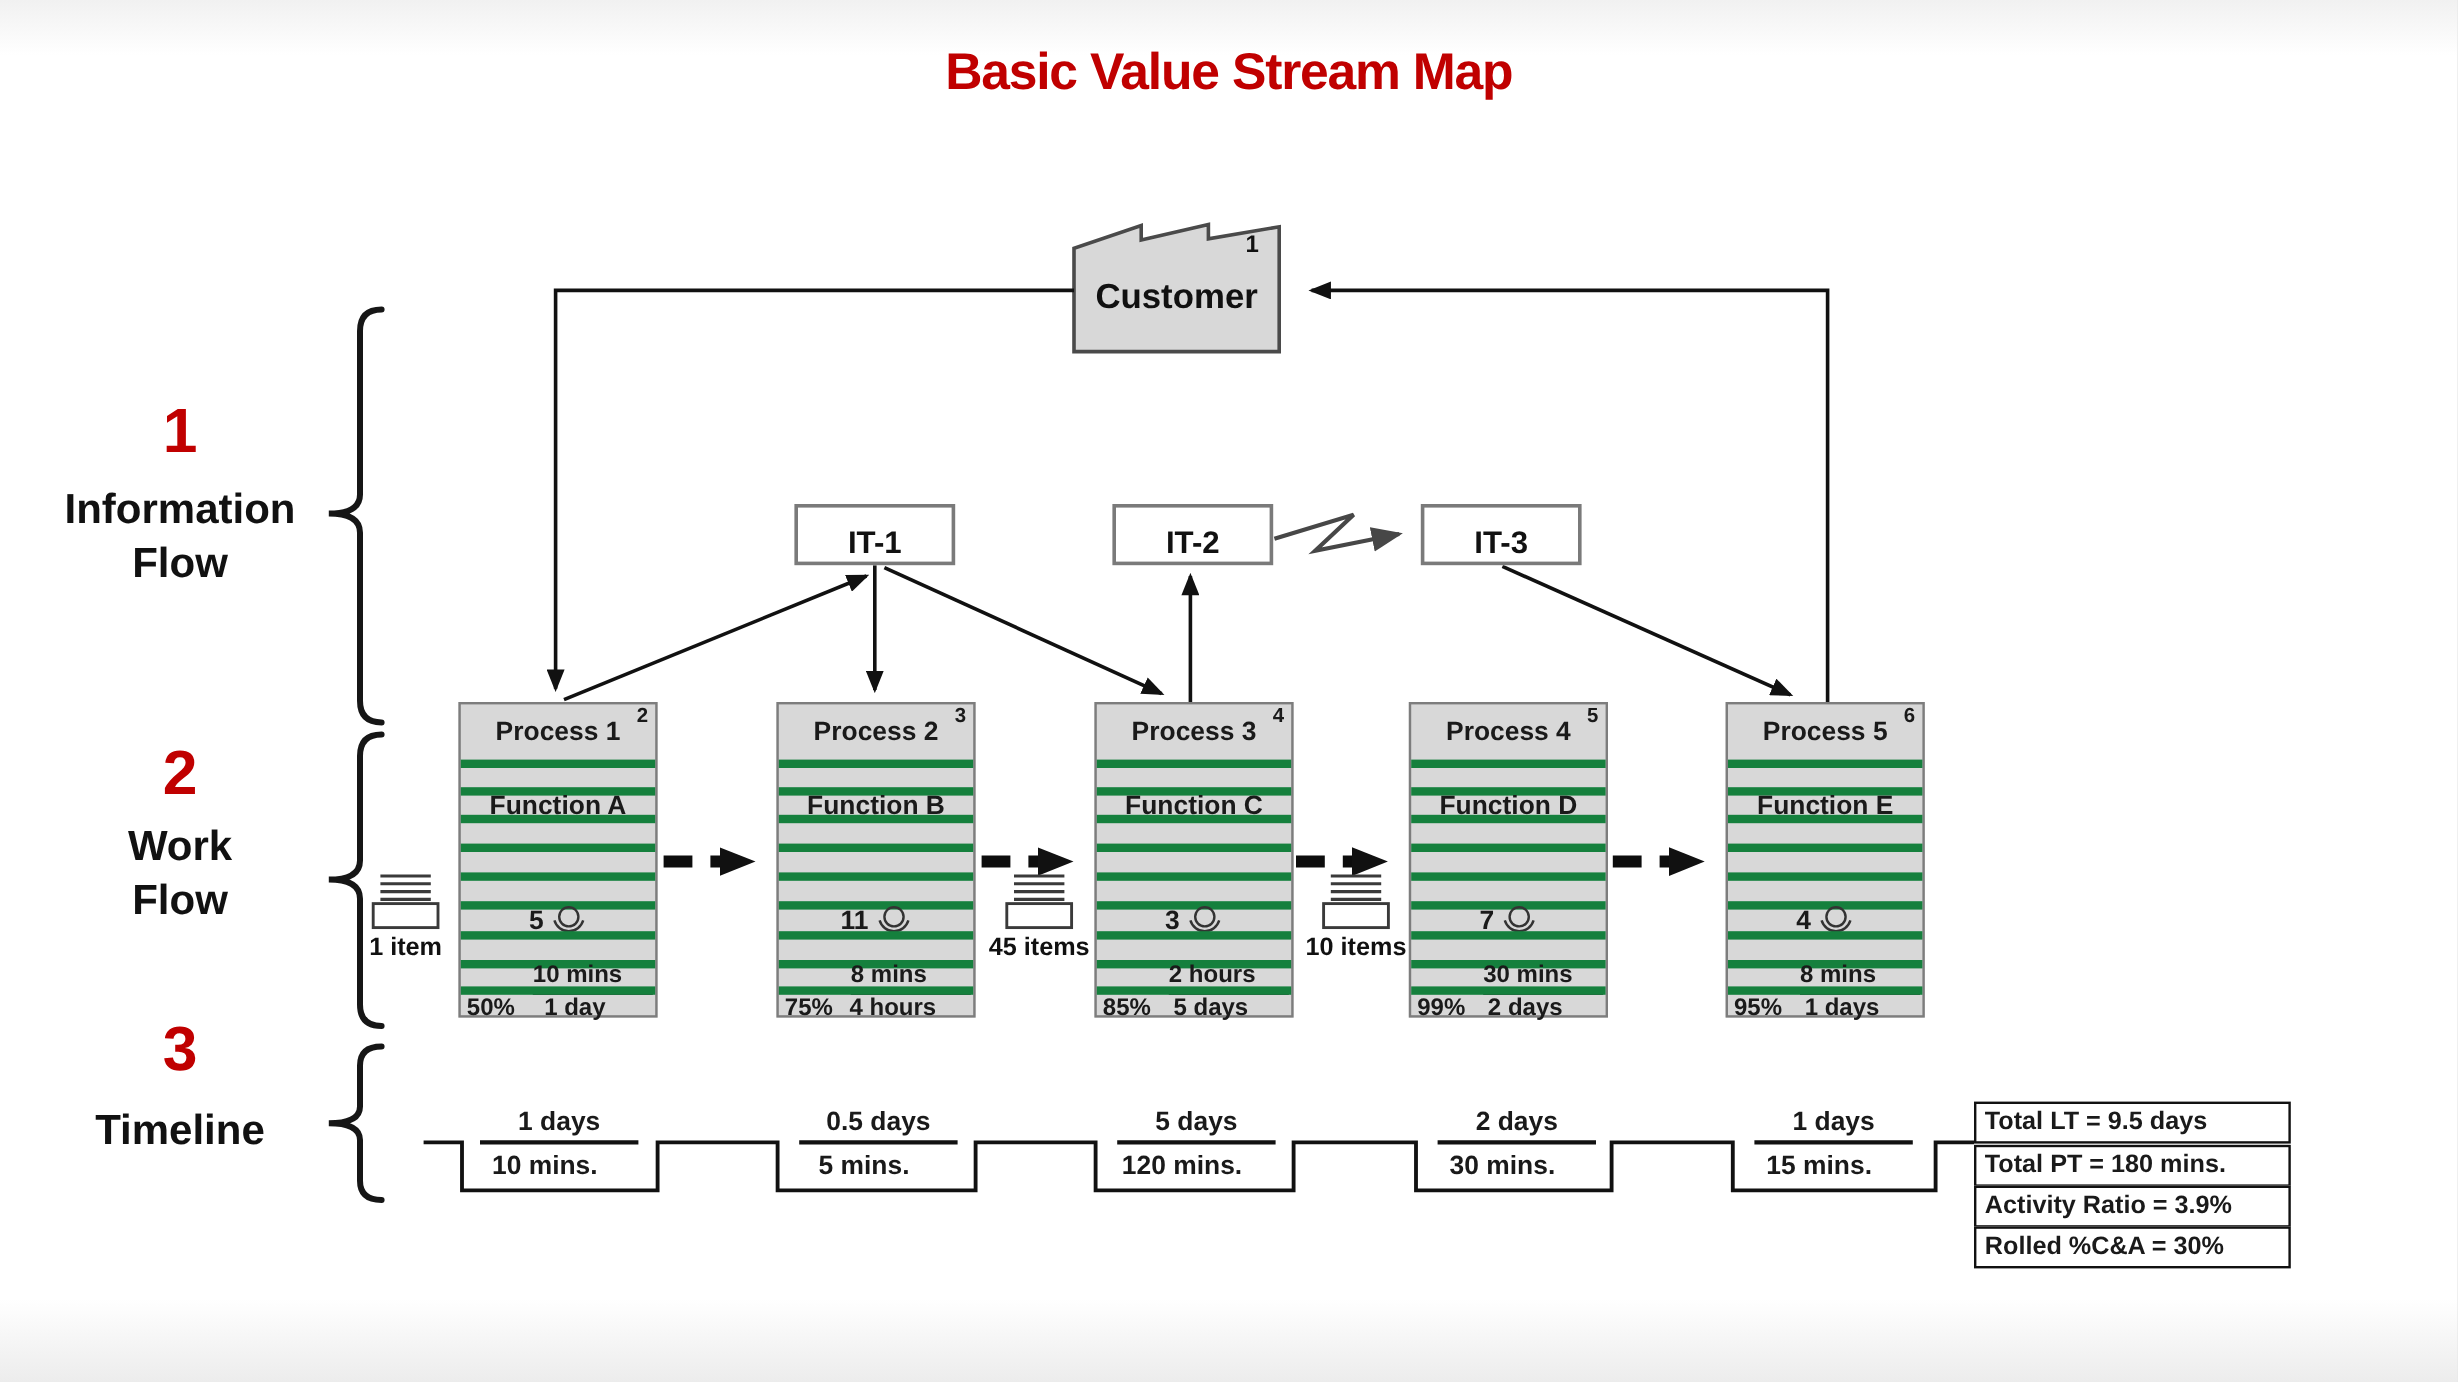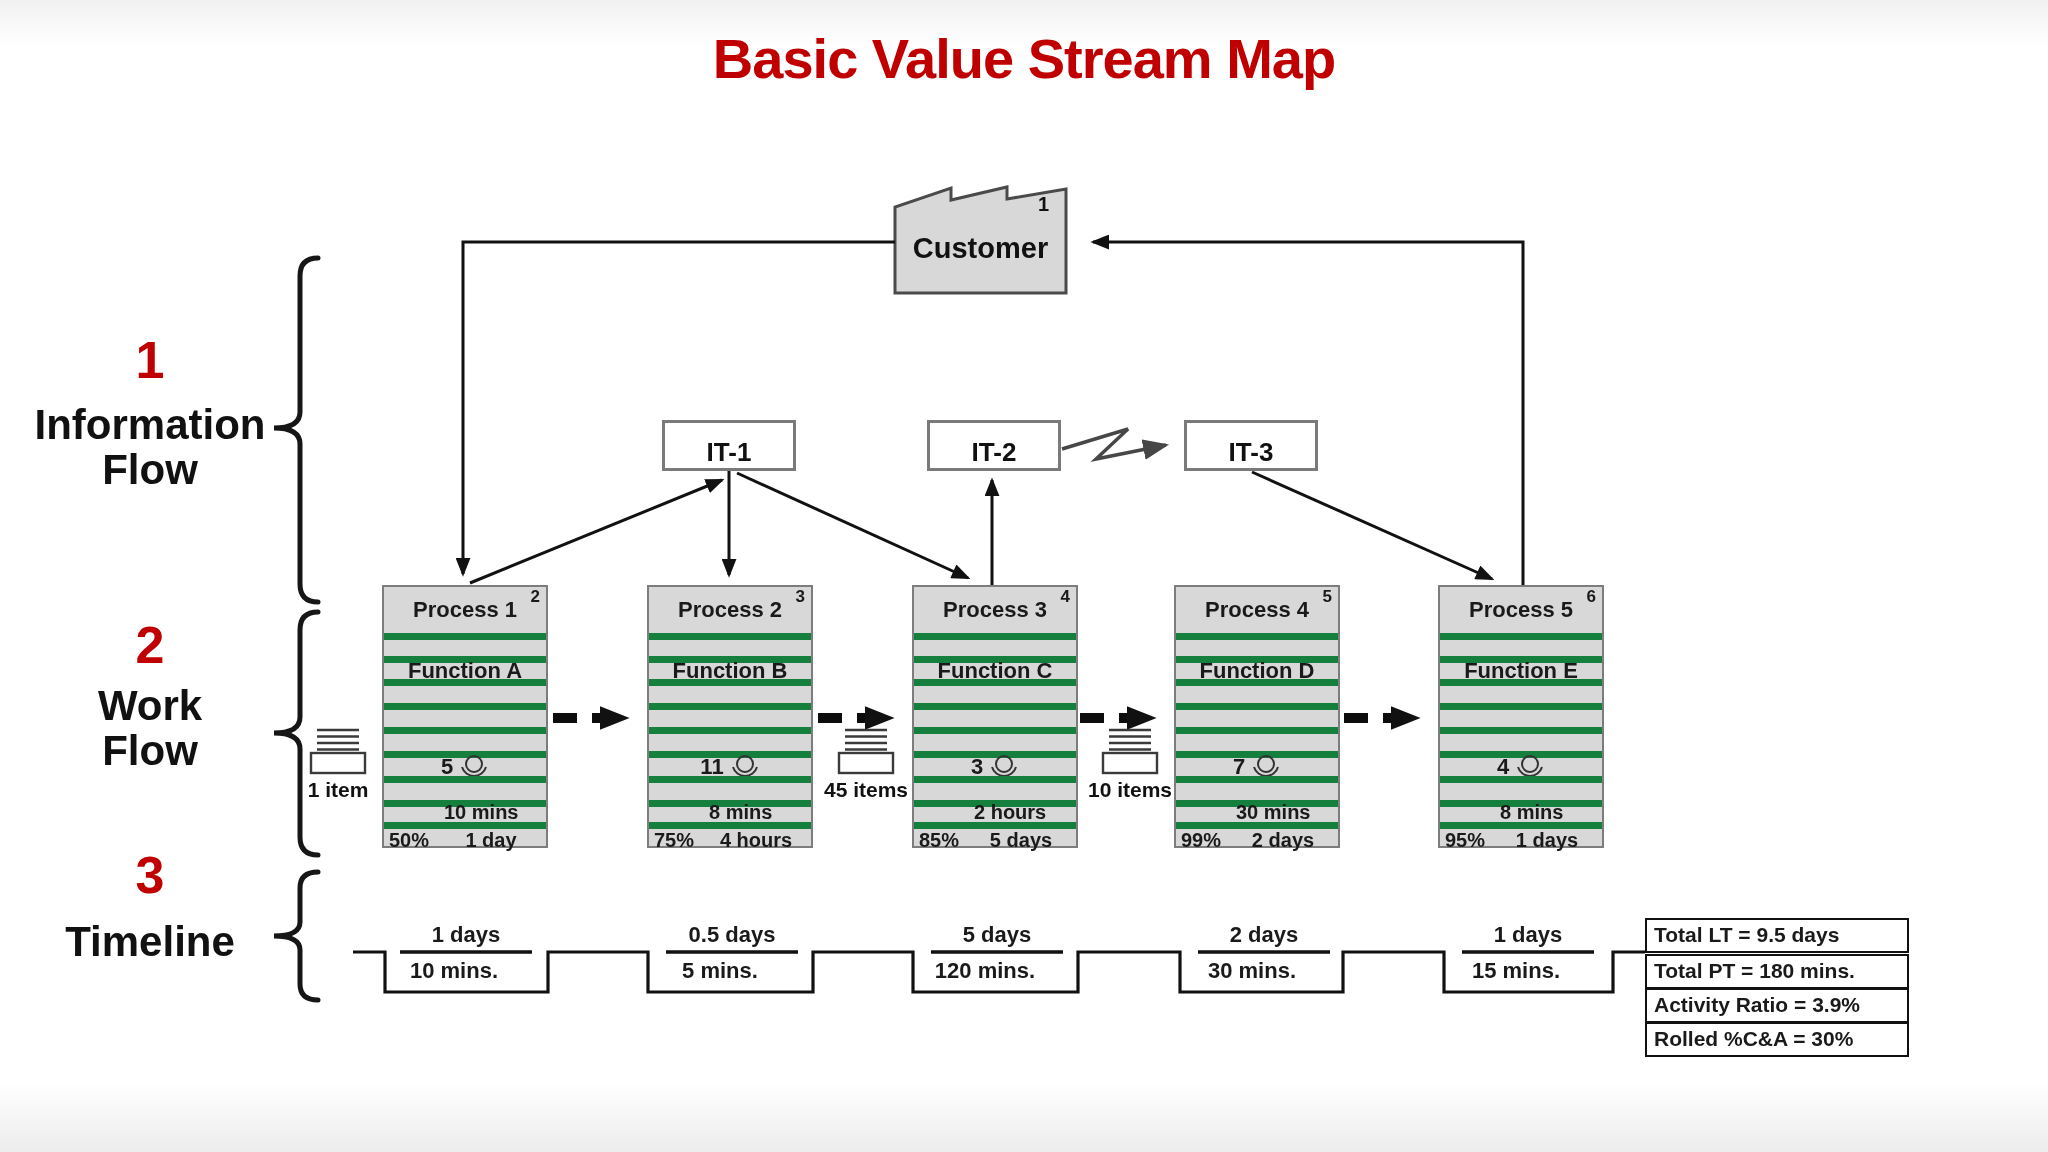--- a/index.html
+++ b/index.html
@@ -3,41 +3,41 @@
 <meta charset="utf-8">
 <style>
   html,body{margin:0;padding:0;background:#e8e8e8;}
   .stage{
     position:relative;width:2048px;height:1152px;overflow:hidden;
     background:linear-gradient(#f1f1f1 0%,#ffffff 4%,#ffffff 94%,#ececec 100%);
     font-family:"Liberation Sans",sans-serif;font-weight:700;color:#1a1a1a;
   }
   .abs{position:absolute;}
   
-  .title{left:0;top:26px;width:2048px;text-align:center;font-size:56px;letter-spacing:-1px;color:#c00000;}
+  .title{left:0;top:36px;width:2048px;text-align:center;font-size:43px;letter-spacing:-1px;color:#c00000;}
   
   .section{width:250px;text-align:center;}
   .sec-num{font-size:52px;line-height:56px;color:#c00000;}
-  .sec-line{font-size:42px;line-height:45px;color:#111;}
+  .sec-line{font-size:35px;line-height:45px;color:#111;}
   
   .customer-label{font-size:29px;color:#111;}
   .customer-badge{font-size:20px;color:#111;}
   
   .itbox{box-sizing:border-box;width:134px;height:51px;background:#ffffff;border:3px solid #7a7a7a;
          display:flex;align-items:flex-end;justify-content:center;font-size:26px;color:#111;}
   
   .pbox{box-sizing:border-box;width:166px;height:263px;background:#d8d8d8;border:2px solid #7d7d7d;
         display:flex;flex-direction:column;}
   .prow{box-sizing:border-box;position:relative;flex:none;display:flex;align-items:center;justify-content:center;}
   .prow + .prow{border-top:7px solid #15803d;}
   .r1{height:46px;font-size:22px;}
   .r2{height:23px;} .r3{height:23px;font-size:22px;} .r4{height:24px;} .r5{height:24px;} .r6{height:24px;}
   .r7{height:25px;font-size:22px;} .r8{height:24px;}
   .r9{height:22px;justify-content:flex-end;font-size:20px;}
-  .r10{flex:1;font-size:20px;justify-content:space-between;padding:0 5px;}
+  .r10{flex:1;font-size:20px;justify-content:flex-start;padding:0 5px;}
   .pbadge{position:absolute;top:1px;right:6px;font-size:17px;line-height:17px;}
   .pt-span{display:inline-block;min-width:100px;text-align:left;border-bottom:4px solid #111;
            margin-right:2px;padding-bottom:1px;}
   .lt-span{display:inline-block;min-width:100px;text-align:center;}
   .op-num{margin-right:6px;}
   
   .inv-label{font-size:21px;color:#111;text-align:center;width:120px;}
   
   .tl-days{font-size:22px;width:160px;text-align:center;}
   .tl-mins{font-size:22px;width:136px;text-align:center;}

